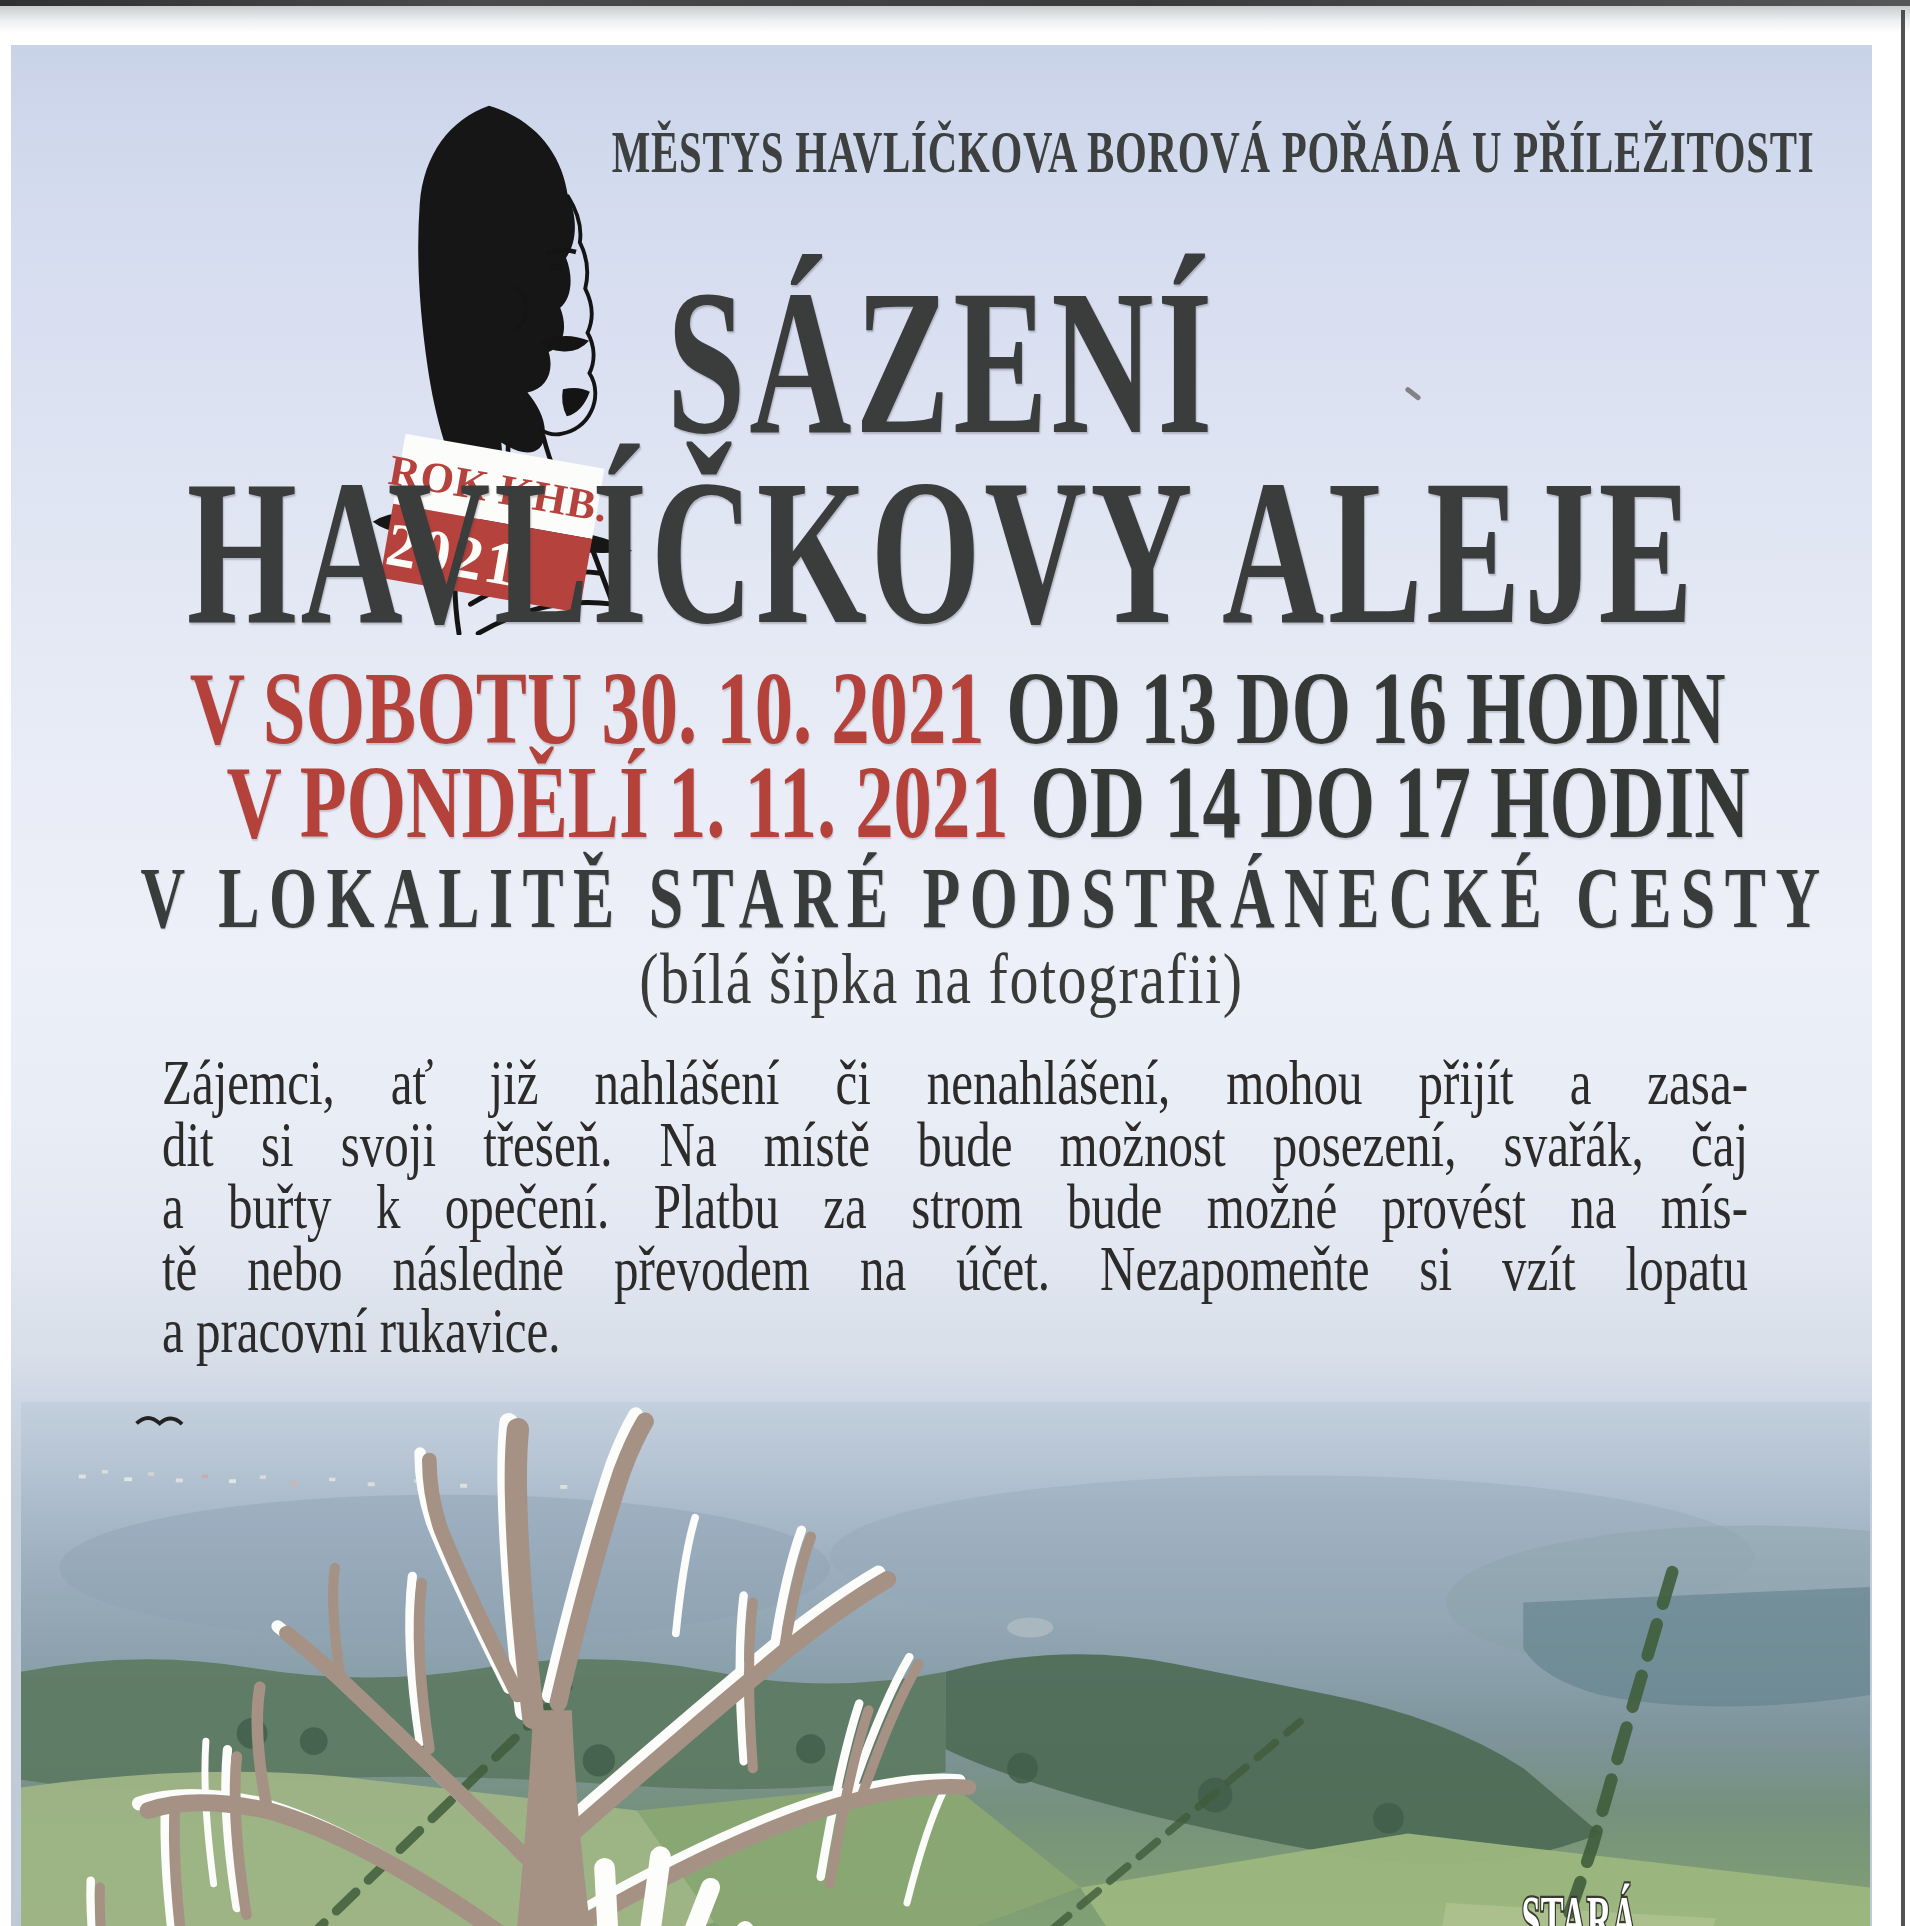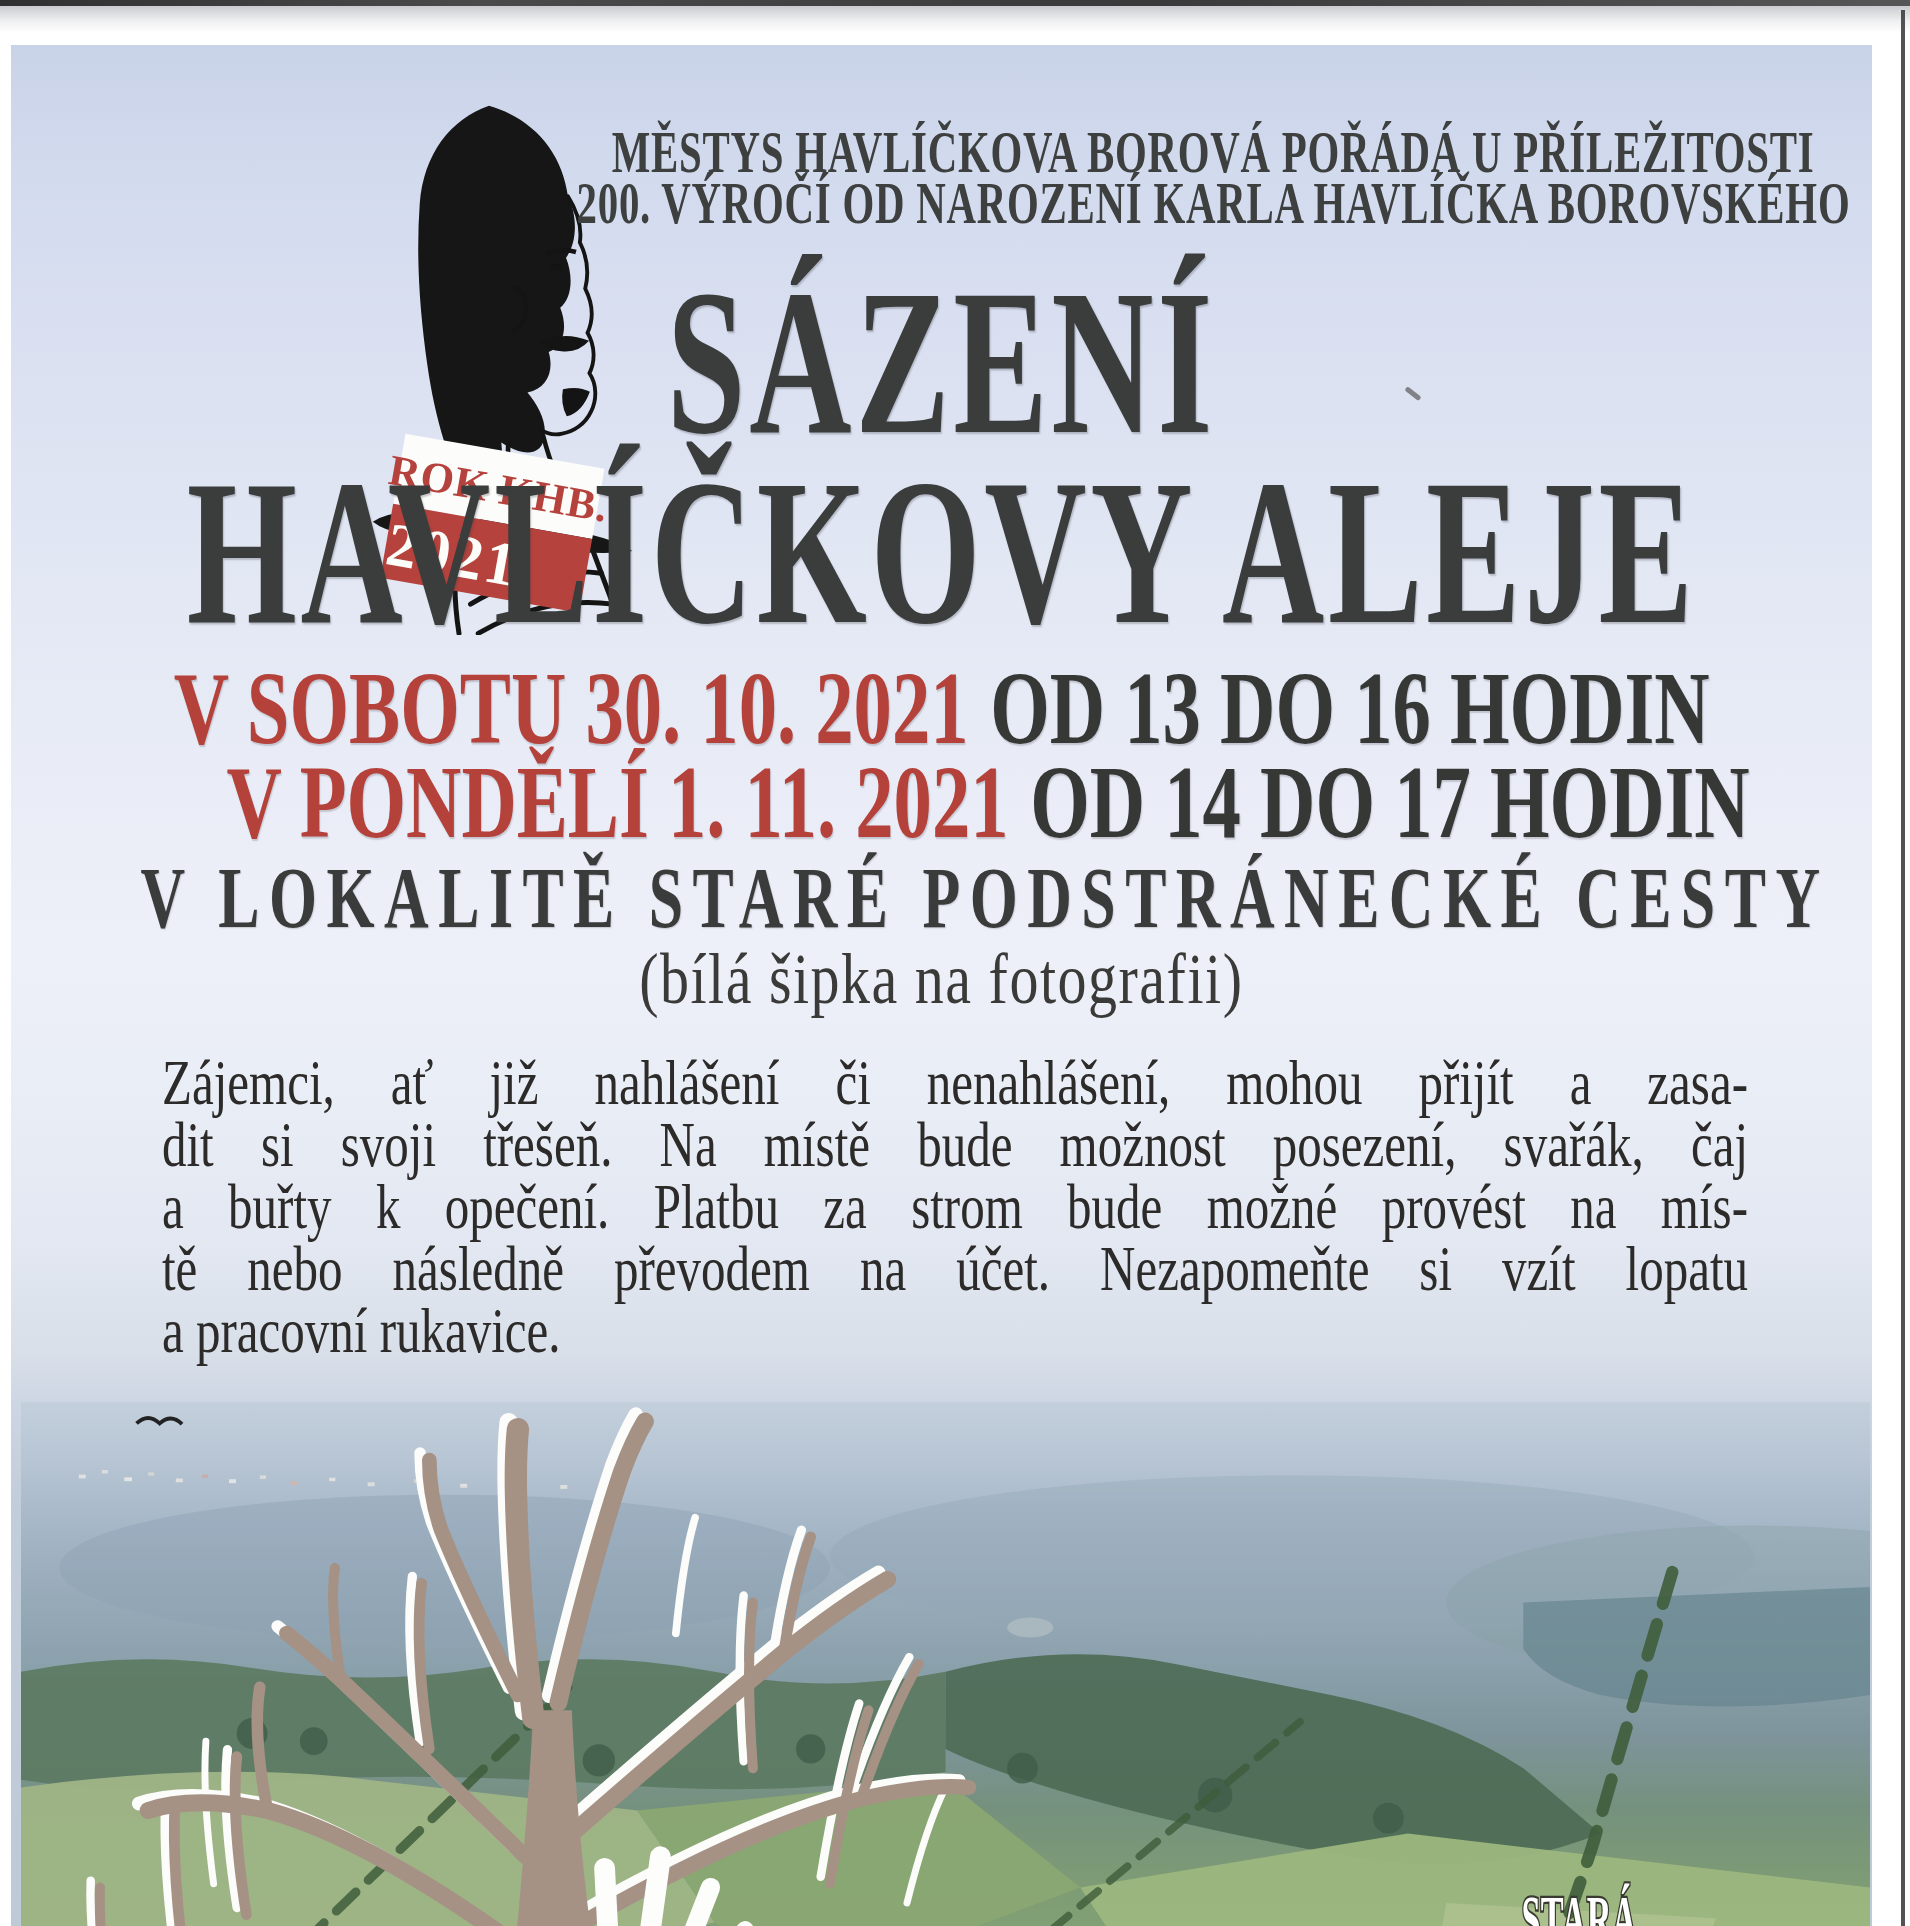--- a/index.html
+++ b/index.html
@@ -89,30 +89,28 @@
     <g transform="translate(118,878) rotate(10)">
       <rect x="-5" y="0" width="525" height="185" fill="#fcfcfa"></rect>
       <text class="badge-top" x="258" y="136" text-anchor="middle">ROK KHB.</text>
       <rect x="-5" y="185" width="525" height="195" fill="#b5423c"></rect>
       <text class="badge-year" x="170" y="342" text-anchor="middle">2021</text>
     </g>
   </svg>
 
   <div class="line hdr" style="top:127px;">
     <span class="cond">MĚSTYS HAVLÍČKOVA BOROVÁ POŘÁDÁ U PŘÍLEŽITOSTI</span></div>
-  <div class="line hdr" style="top:178px;">
-    <span class="cond">200. VÝROČÍ OD NAROZENÍ KARLA HAVLÍČKA BOROVSKÉHO</span></div>
 
   <div class="line title" style="top:464px;">
     <span class="cond">HAVLÍČKOVY ALEJE</span></div>
   <div class="line title" style="top:274px;">
     <span class="cond">SÁZENÍ</span></div>
   <div class="fleck"></div>
 
-  <div class="line dateline" style="top:664px;">
+  <div class="line dateline" style="top:664px;margin-left:16px;">
     <span class="cond"><span class="d-red">V SOBOTU 30. 10. 2021</span><span class="d-dark">OD 13 DO 16 HODIN</span></span></div>
   <div class="line dateline" style="top:758px;padding-left:47px;">
     <span class="cond"><span class="d-red">V PONDĚLÍ 1. 11. 2021</span><span class="d-dark">OD 14 DO 17 HODIN</span></span></div>
 
   <div class="line lokalita" style="top:861px;">
     <span class="cond">V LOKALITĚ STARÉ PODSTRÁNECKÉ CESTY</span></div>
   <div class="line note" style="top:945px;">
     <span class="cond">(bílá šipka na fotografii)</span></div>
 
   <div class="para" style="top:1054px;">Zájemci, ať již nahlášení či nenahlášení, mohou přijít a zasa-</div>

